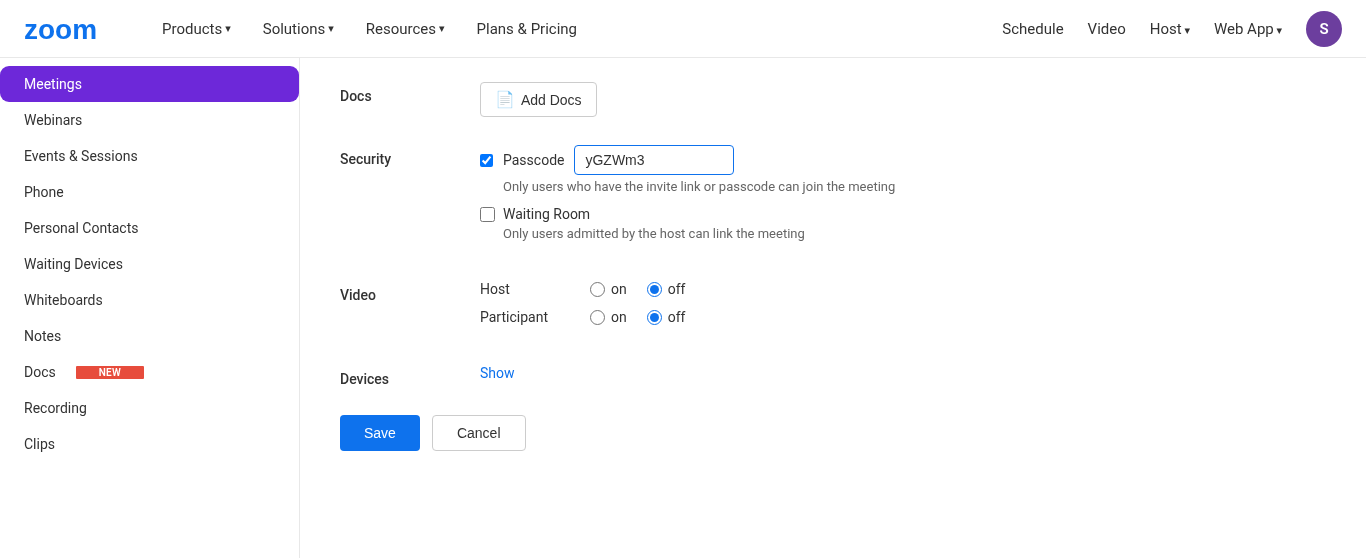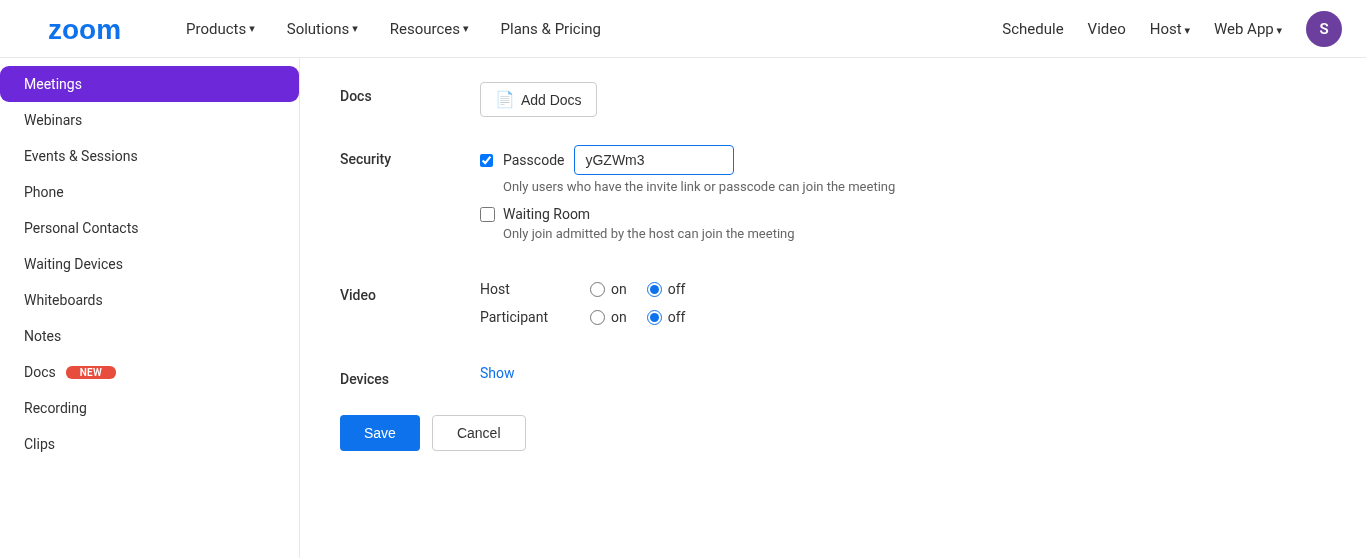--- a/index.html
+++ b/index.html
@@ -19,21 +19,20 @@
       align-items: center;
       padding: 0 24px;
       height: 58px;
       border-bottom: 1px solid #e8e8e8;
       background: #fff;
     }
     .logo {
       display: flex;
       align-items: flex-end;
       margin-right: 32px;
-      margin-left: 24px;
     }
     .logo svg {
       width: 90px;
       height: 32px;
     }
     .nav-links {
       display: flex;
       align-items: center;
       gap: 0;
       flex: 1;
@@ -107,23 +106,23 @@
     }
     .sidebar-item.active {
       background: #6d28d9;
       color: #fff;
       border-radius: 9px;
     }
     .sidebar-item .badge-new {
       background: #e74c3c;
       color: #fff;
       font-size: 10px;
-      padding: 1px 14px;
-      border-radius: 6px;
-      margin-left: 10px;
+      padding: 1px 23px;
+      border-radius: 1px;
+      margin-left: 20px;
       font-weight: 600;
       letter-spacing: 0.3px;
     }
 
     
     .main-content {
       flex: 1;
       padding: 24px 40px;
       overflow-y: auto;
     }
@@ -357,21 +356,21 @@
             <input type="text" class="passcode-input" value="yGZWm3" style="">
           </div>
           <div class="security-desc">Only users who have the invite link or passcode can join the meeting</div>
         </div>
 
         <div class="security-option">
           <div class="checkbox-row">
             <input type="checkbox" id="waiting-room-cb" style="">
             <label for="waiting-room-cb" class="checkbox-label">Waiting Room</label>
           </div>
-          <div class="security-desc">Only join admitted by the host can join the meeting</div>
+          <div class="security-desc">Only users admitted by the host can link the meeting</div>
         </div>
       </div>
     </div>
 
     <div class="form-row">
       <div class="form-label">Video</div>
       <div class="form-control">
 
         <div class="video-sub-row">
           <div class="video-sub-label">Host</div>

